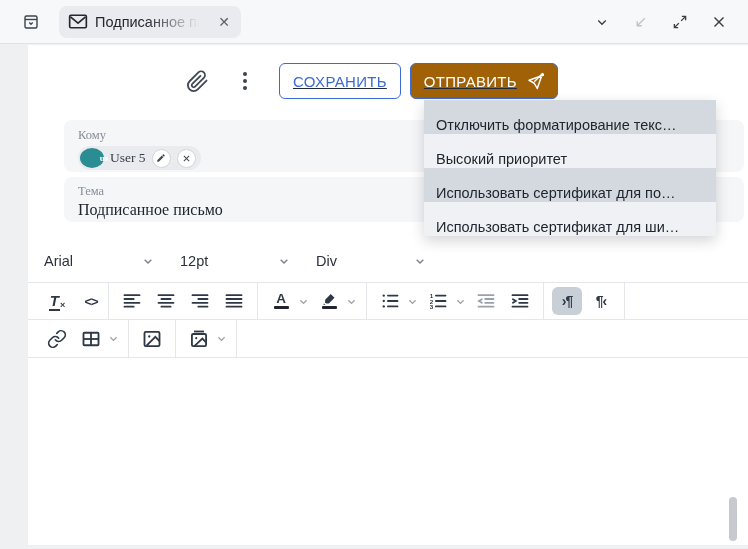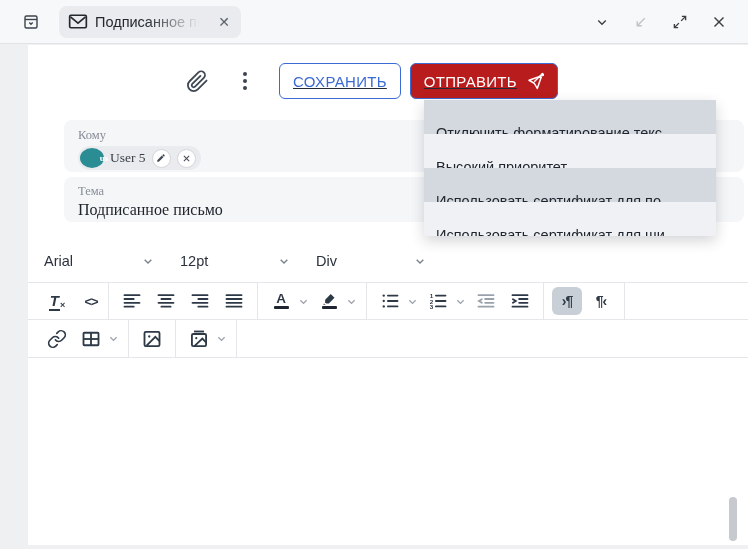--- a/index.html
+++ b/index.html
@@ -48,31 +48,31 @@
   .attach { margin-right:28px; }
   .kebab { margin-right:26px; width:16px; }
   .kebab-dots { display:flex; flex-direction:column; gap:3px; }
   .kebab-dots i { width:4px; height:4px; border-radius:50%; background:#3c4450; }
   .btn {
     height:36px; border-radius:6px; font-size:15px; font-weight:500;
     letter-spacing:.3px; display:flex; align-items:center; cursor:pointer;
     font-family:"Liberation Sans", sans-serif;
   }
   .btn-save { background:#fff; border:1px solid #3a6ad4; color:#3a6ad4; padding:0 13px; margin-right:9px; }
-  .btn-send { background:#b91c1c; border:1px solid #3a6ad4; color:#fff; padding:0 13px; gap:9px; }
+  .btn-send { background:#a16207; border:1px solid #3a6ad4; color:#fff; padding:0 13px; gap:9px; }
 
   
   .menu {
     position:absolute; left:424px; top:100px; width:292px; z-index:10;
     background:#eff1f4; border-radius:0 0 3px 3px;
     box-shadow:0 5px 14px rgba(40,46,56,.20);
     overflow:hidden;
   }
   .menu-item {
-    height:34px; line-height:34px; padding:16px 12px;
+    height:34px; line-height:34px; padding:8px 12px;
     font-size:14.5px; color:#20262f; white-space:nowrap; overflow:hidden;
     cursor:pointer;
   }
   .menu-item.hl { background:#d4d9df; }
 
   
   .field {
     position:absolute; left:36px; width:680px;
     background:#f5f6f8; border-radius:8px; padding:8px 14px;font-family:Liberation Serif, serif;
   }

